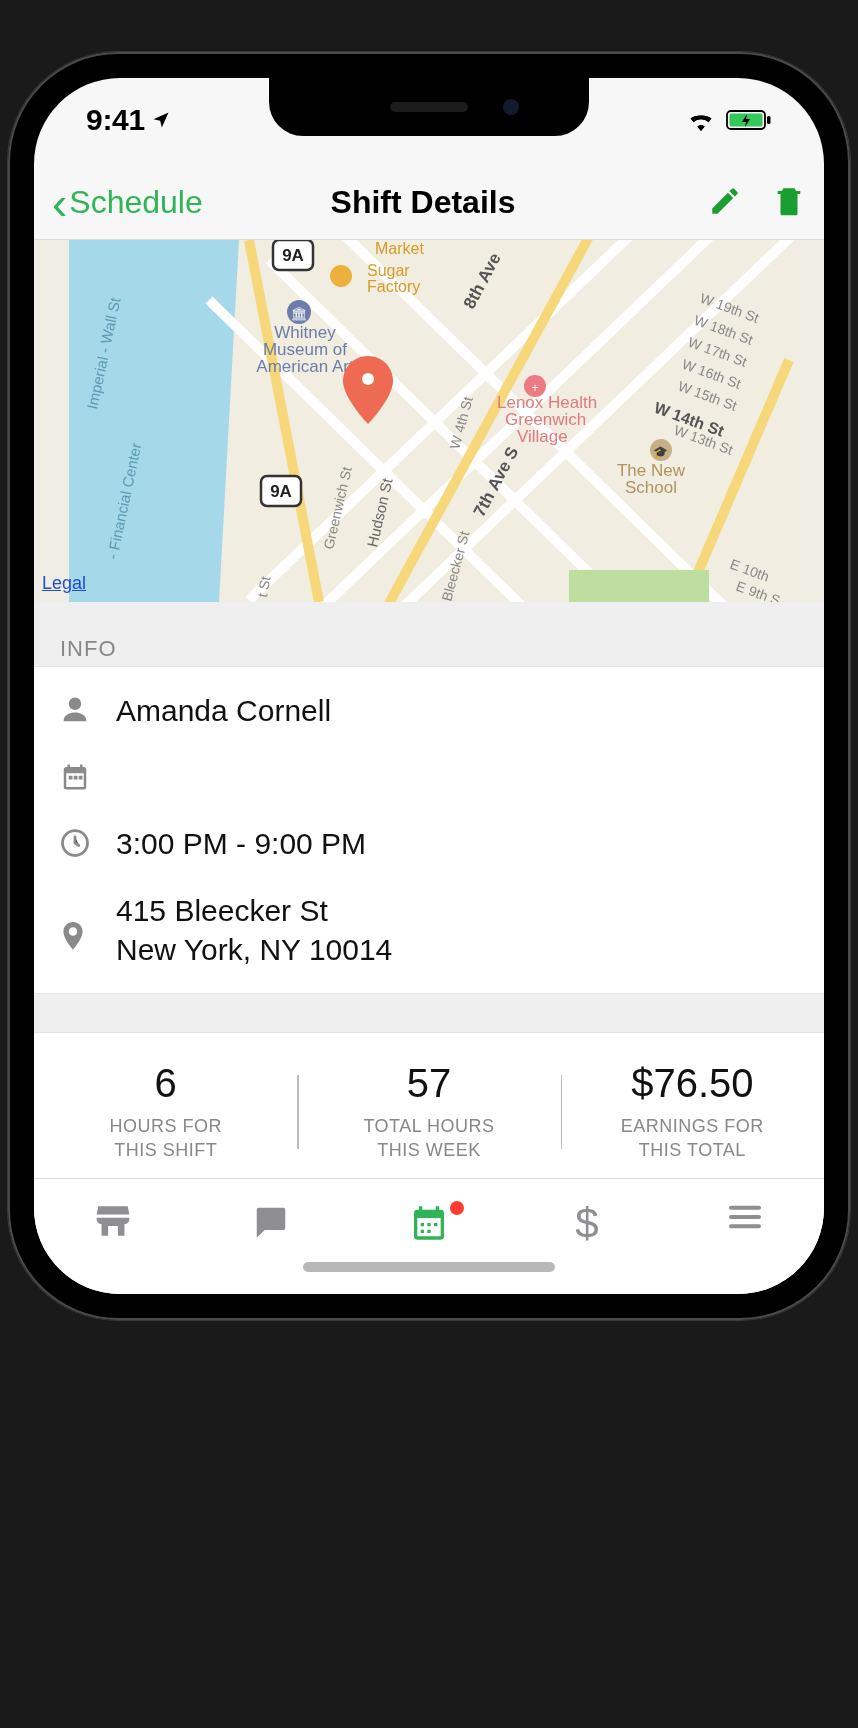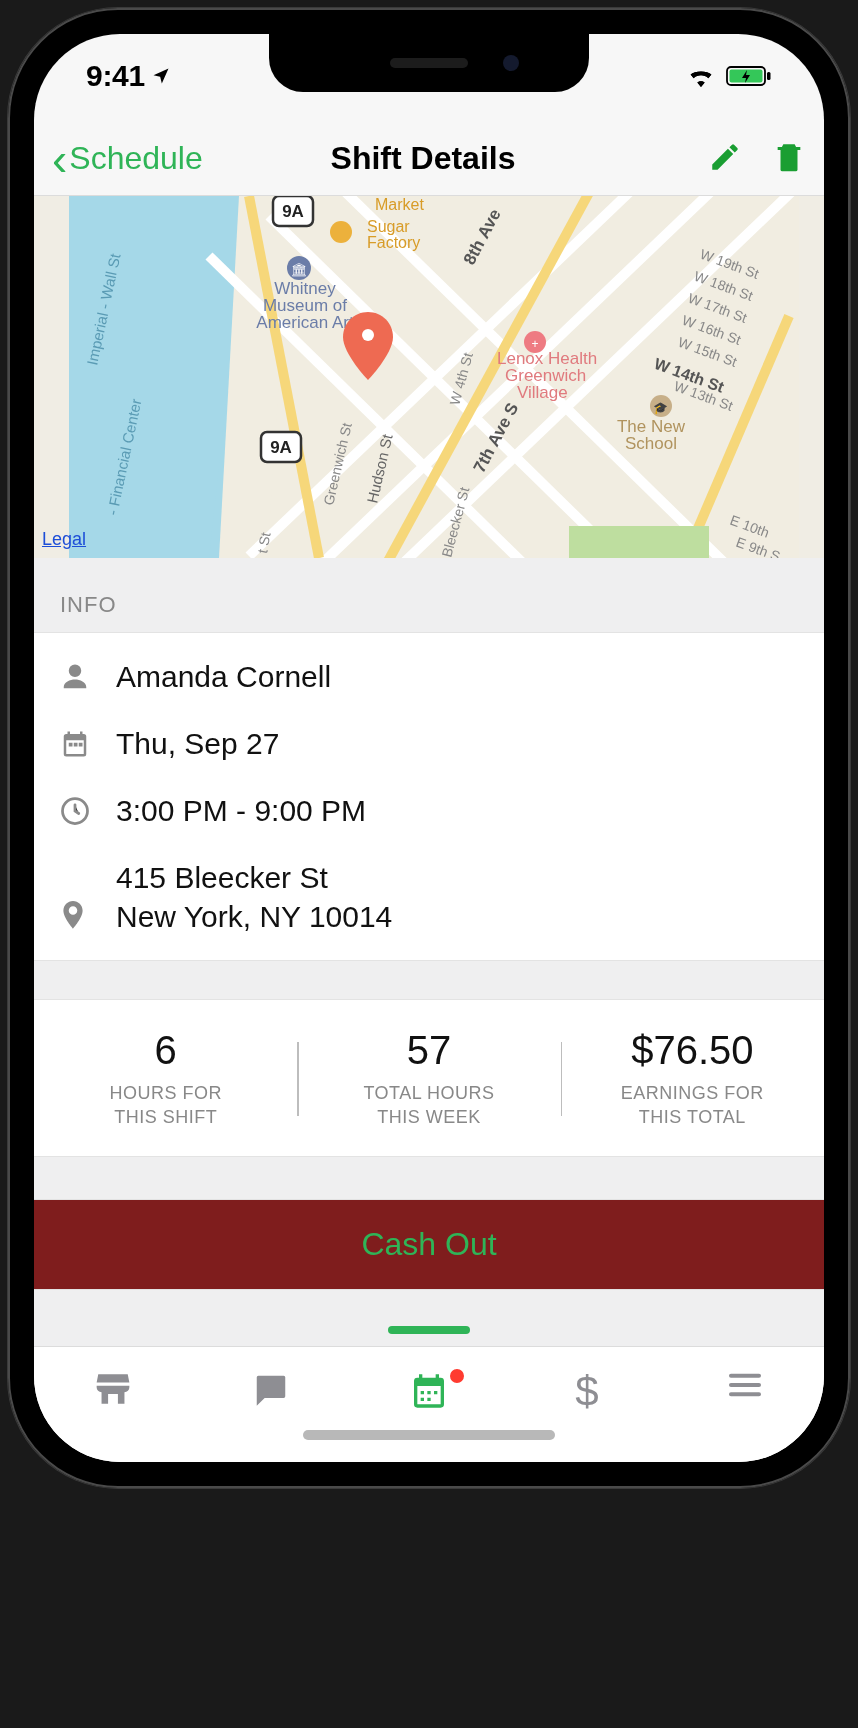--- a/index.html
+++ b/index.html
@@ -1,17 +1,17 @@
 <!DOCTYPE html>
 <html><head>
   <meta charset="utf-8">
   <style>
     * { margin:0; padding:0; box-sizing:border-box; -webkit-font-smoothing:antialiased; }
     body { background:#1a1a1a; display:flex; justify-content:center; padding:8px; font-family:-apple-system,Helvetica,Arial,sans-serif; }
-    .device { width:842px; height:1480px; background:#000; border-radius:110px; padding:18px; box-shadow:0 0 0 1px #3a3a3a, inset 0 0 0 2px #4a4a4a; }
+    .device { width:842px; height:1268px; background:#000; border-radius:110px; padding:18px; box-shadow:0 0 0 1px #3a3a3a, inset 0 0 0 2px #4a4a4a;margin-top:44px; }
     .bezel { width:100%; height:100%; background:#000; border-radius:94px; padding:8px; position:relative; }
     .screen { width:100%; height:100%; background:#f7f7f7; border-radius:86px; overflow:hidden; position:relative; display:flex; flex-direction:column; }
     .notch { position:absolute; top:0; left:50%; transform:translateX(-50%); width:320px; height:58px; background:#000; border-bottom-left-radius:34px; border-bottom-right-radius:34px; z-index:1000; display:flex; align-items:center; justify-content:center; gap:60px; }
     .speaker { width:78px; height:10px; background:#1c1c1c; border-radius:5px; }
     .cam { width:16px; height:16px; background:#141a2e; border-radius:50%; position:absolute; right:70px; }
 
     .status-bar { height:88px; display:flex; justify-content:space-between; align-items:center; padding:0 52px 4px 52px; font-size:30px; font-weight:600; letter-spacing:-.3px; }
     .status-right { display:flex; align-items:center; gap:10px; }
     .loc-arrow svg, .wifi-icon svg, .battery svg { display:block; }
 
@@ -21,23 +21,23 @@
     .nav-title { position:absolute; left:0; right:12px; text-align:center; font-size:32px; font-weight:700; color:#000; pointer-events:none; }
     .nav-actions { margin-left:auto; display:flex; align-items:center; gap:30px; }
 
     .content { flex:1; overflow-y:auto; background:#efeff0; }
 
     .map-area { height:362px; position:relative; overflow:hidden; background:#f0ede4; }
     .map-svg { width:100%; height:100%; }
     .map-pin { position:absolute; top:116px; left:306px; }
     .legal { position:absolute; bottom:8px; left:8px; font-size:18px; color:#1d4ed8; text-decoration:underline; }
 
-    .section-label { font-size:22px; color:#888; padding:34px 26px 14px; letter-spacing:1px; font-weight:500; }
+    .section-label { font-size:22px; color:#888; padding:34px 26px 4px; letter-spacing:1px; font-weight:500; }
     .info-block { background:#fff; border-top:1px solid #e3e3e3; border-bottom:1px solid #e3e3e3; padding:10px 26px; }
-    .info-row { display:flex; align-items:flex-end; padding:14px 0; font-size:30px; color:#111; }
+    .info-row { display:flex; align-items:flex-start; padding:14px 0; font-size:30px; color:#111; }
     .info-icon { width:56px; flex-shrink:0; color:#888; display:flex; align-items:center; height:38px; }
     .info-text { line-height:1.3; }
 
     .stats-block { margin-top:38px; background:#fff; border-top:1px solid #e3e3e3; border-bottom:1px solid #e3e3e3; display:flex; padding:28px 0 26px; }
     .stat { flex:1; text-align:center; position:relative; }
     .stat:not(:first-child)::before { content:""; position:absolute; left:0; top:14px; bottom:14px; width:1.5px; background:#bdbdbd; }
     .stat-val { font-size:40px; font-weight:400; color:#111; margin-bottom:8px; }
     .stat-lbl { font-size:18px; color:#888; letter-spacing:.5px; line-height:1.35; white-space:pre-line; }
 
     .action-block { margin-top:42px; background:#7f1d1d; border-top:1px solid #e3e3e3; border-bottom:1px solid #e3e3e3; text-align:center; padding:26px 0; }
@@ -200,21 +200,20 @@
                 </svg>
               </span>
             <span class="info-text">Amanda Cornell</span>
           </div>
           <div class="info-row">
             <span class="info-icon">
                 <svg width="30" height="30" viewBox="0 0 24 24">
                   <path fill="#8a8a8a" d="M19 4h-1V2h-2v2H8V2H6v2H5a2 2 0 0 0-2 2v14a2 2 0 0 0 2 2h14a2 2 0 0 0 2-2V6a2 2 0 0 0-2-2zm0 16H5V9h14v11zM7 11h3v3H7zm4 0h3v3h-3zm4 0h3v3h-3z"></path>
                 </svg>
               </span>
-            <span class="info-text">Thu, Sep 27</span>
           </div>
           <div class="info-row">
             <span class="info-icon">
                 <svg width="30" height="30" viewBox="0 0 24 24">
                   <circle cx="12" cy="12" r="10" fill="none" stroke="#8a8a8a" stroke-width="2.2"></circle>
                   <path stroke="#8a8a8a" stroke-width="2.2" stroke-linecap="round" d="M12 7v5l3 2"></path>
                 </svg>
               </span>
             <span class="info-text">3:00 PM - 9:00 PM</span>
           </div>

